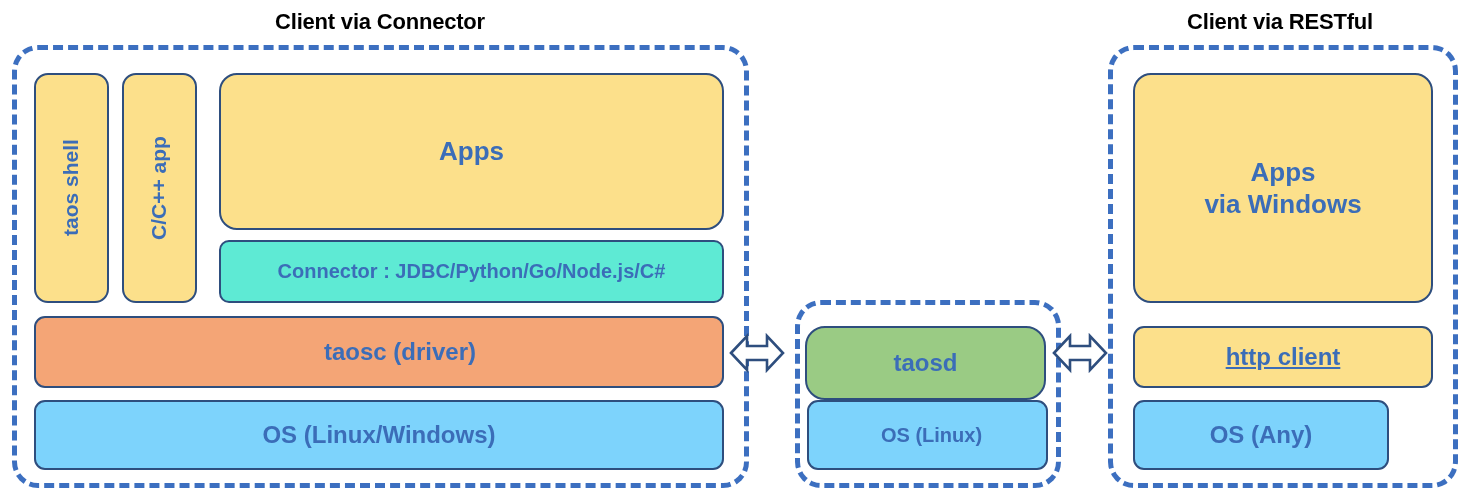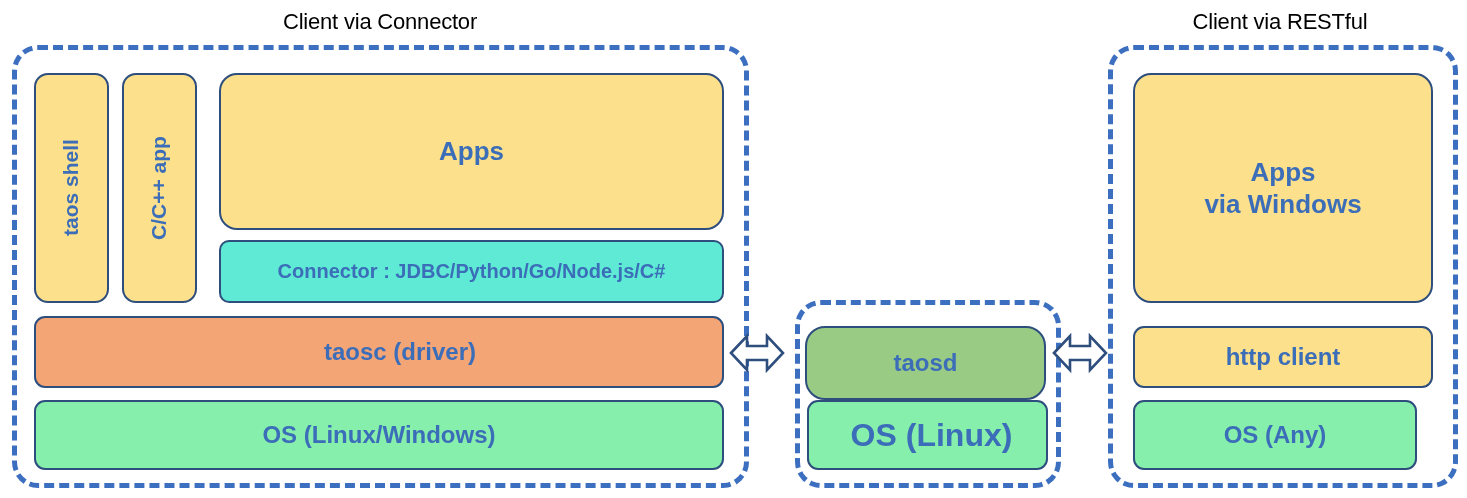--- a/index.html
+++ b/index.html
@@ -17,21 +17,21 @@
 
   .stage {
     position: absolute;
     inset: 0;
   }
 
   
   .panel-title {
     position: absolute;
     font-size: 22px;
-    font-weight: normal;
+    font-weight: bold;
     color: #000000;
     text-align: center;
     letter-spacing: -0.2px;
     white-space: nowrap;
   }
   #title-connector { left: 140px; top: 9px;  width: 480px; }
   #title-server    { left: 806px; top: 9px;  width: 250px; }
   #title-restful   { left: 1105px; top: 9px; width: 350px; }
 
   
@@ -56,44 +56,44 @@
     justify-content: center;
     text-align: center;
     color: #3B6DB8;
     font-weight: bold;
     font-size: 21px;
     line-height: 1.25;
   }
   .block.yellow { background: #FCE08B; }
   .block.orange { background: #F4A576; padding-left: 42px; }
   .block.gray   { background: #5eead4; }
-  .block.blue   { background: #86efac; }
+  .block.blue   { background: #7dd3fc; }
   .block.green  { background: #9ACB84; }
 
   .block.vertical {
     writing-mode: vertical-rl;
     transform: rotate(180deg);
   }
 
   
   #blk-taos-shell { left: 34px;  top: 73px;  width: 75px;  height: 230px; border-radius: 14px; }
   #blk-cpp-app    { left: 122px; top: 73px;  width: 75px;  height: 230px; border-radius: 14px; }
   #blk-apps       { left: 219px; top: 73px;  width: 505px; height: 157px; border-radius: 18px; font-size: 26px; }
   #blk-connector  { left: 219px; top: 240px; width: 505px; height: 63px;  border-radius: 10px; font-size: 20px; }
   #blk-taosc      { left: 34px;  top: 316px; width: 690px; height: 72px;  border-radius: 11px; font-size: 24px; }
   #blk-os-linwin  { left: 34px;  top: 400px; width: 690px; height: 70px;  border-radius: 11px; font-size: 24px; }
 
   
   #blk-taosd      { left: 805px; top: 326px; width: 241px; height: 74px; border-radius: 20px; font-size: 24px; }
-  #blk-os-linux   { left: 807px; top: 400px; width: 241px; height: 70px; border-radius: 11px; font-size: 32px; padding-left: 8px; }
+  #blk-os-linux   { left: 807px; top: 400px; width: 241px; height: 70px; border-radius: 11px; font-size: 20px; padding-left: 8px; }
 
   
   #blk-apps-rest  { left: 1133px; top: 73px;  width: 300px; height: 230px; border-radius: 18px; font-size: 26px; }
-  #blk-http       { left: 1133px; top: 326px; width: 300px; height: 62px;  border-radius: 11px; font-size: 24px; }
-  #blk-os-any     { left: 1133px; top: 400px; width: 284px; height: 70px;  border-radius: 11px; font-size: 24px; }
+  #blk-http       { left: 1133px; top: 326px; width: 300px; height: 62px;  border-radius: 11px; font-size: 24px; text-decoration: underline; }
+  #blk-os-any     { left: 1133px; top: 400px; width: 256px; height: 70px;  border-radius: 11px; font-size: 24px; }
 
   
   .arrow {
     position: absolute;
     width: 56px;
     height: 52px;
   }
   #arrow-left  { left: 729px;  top: 327px; }
   #arrow-right { left: 1052px; top: 327px; }
   .arrow svg { display: block; width: 100%; height: 100%; }

